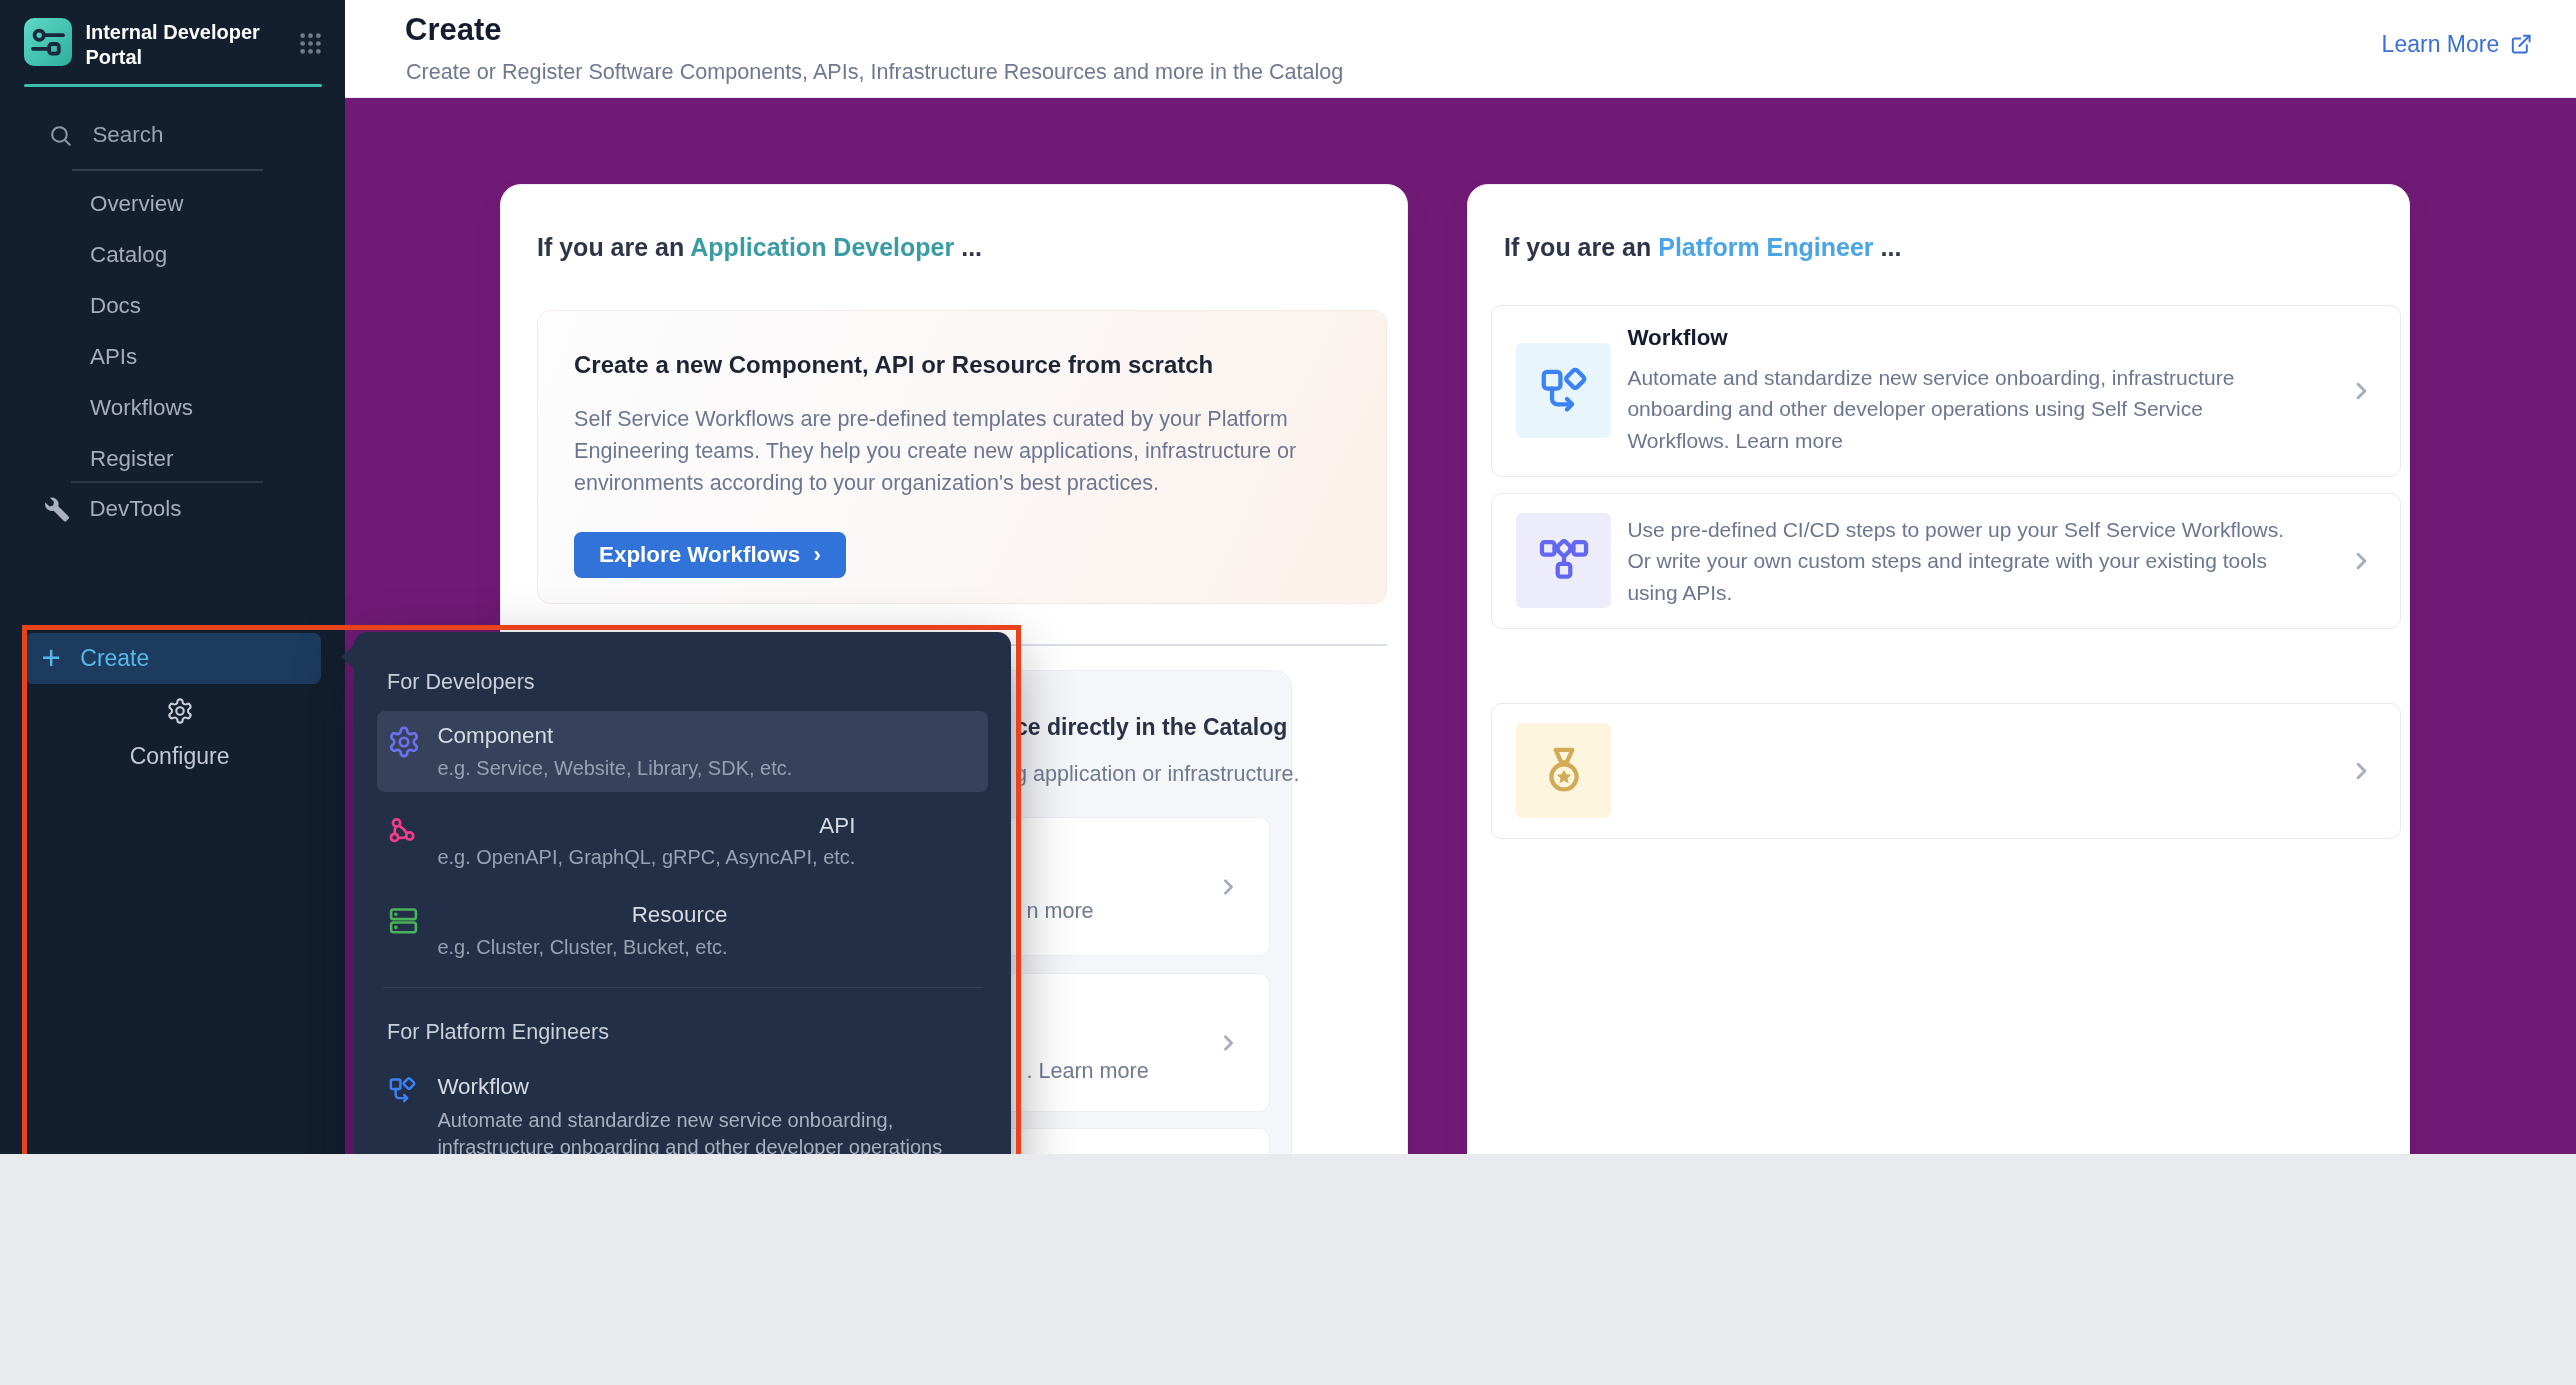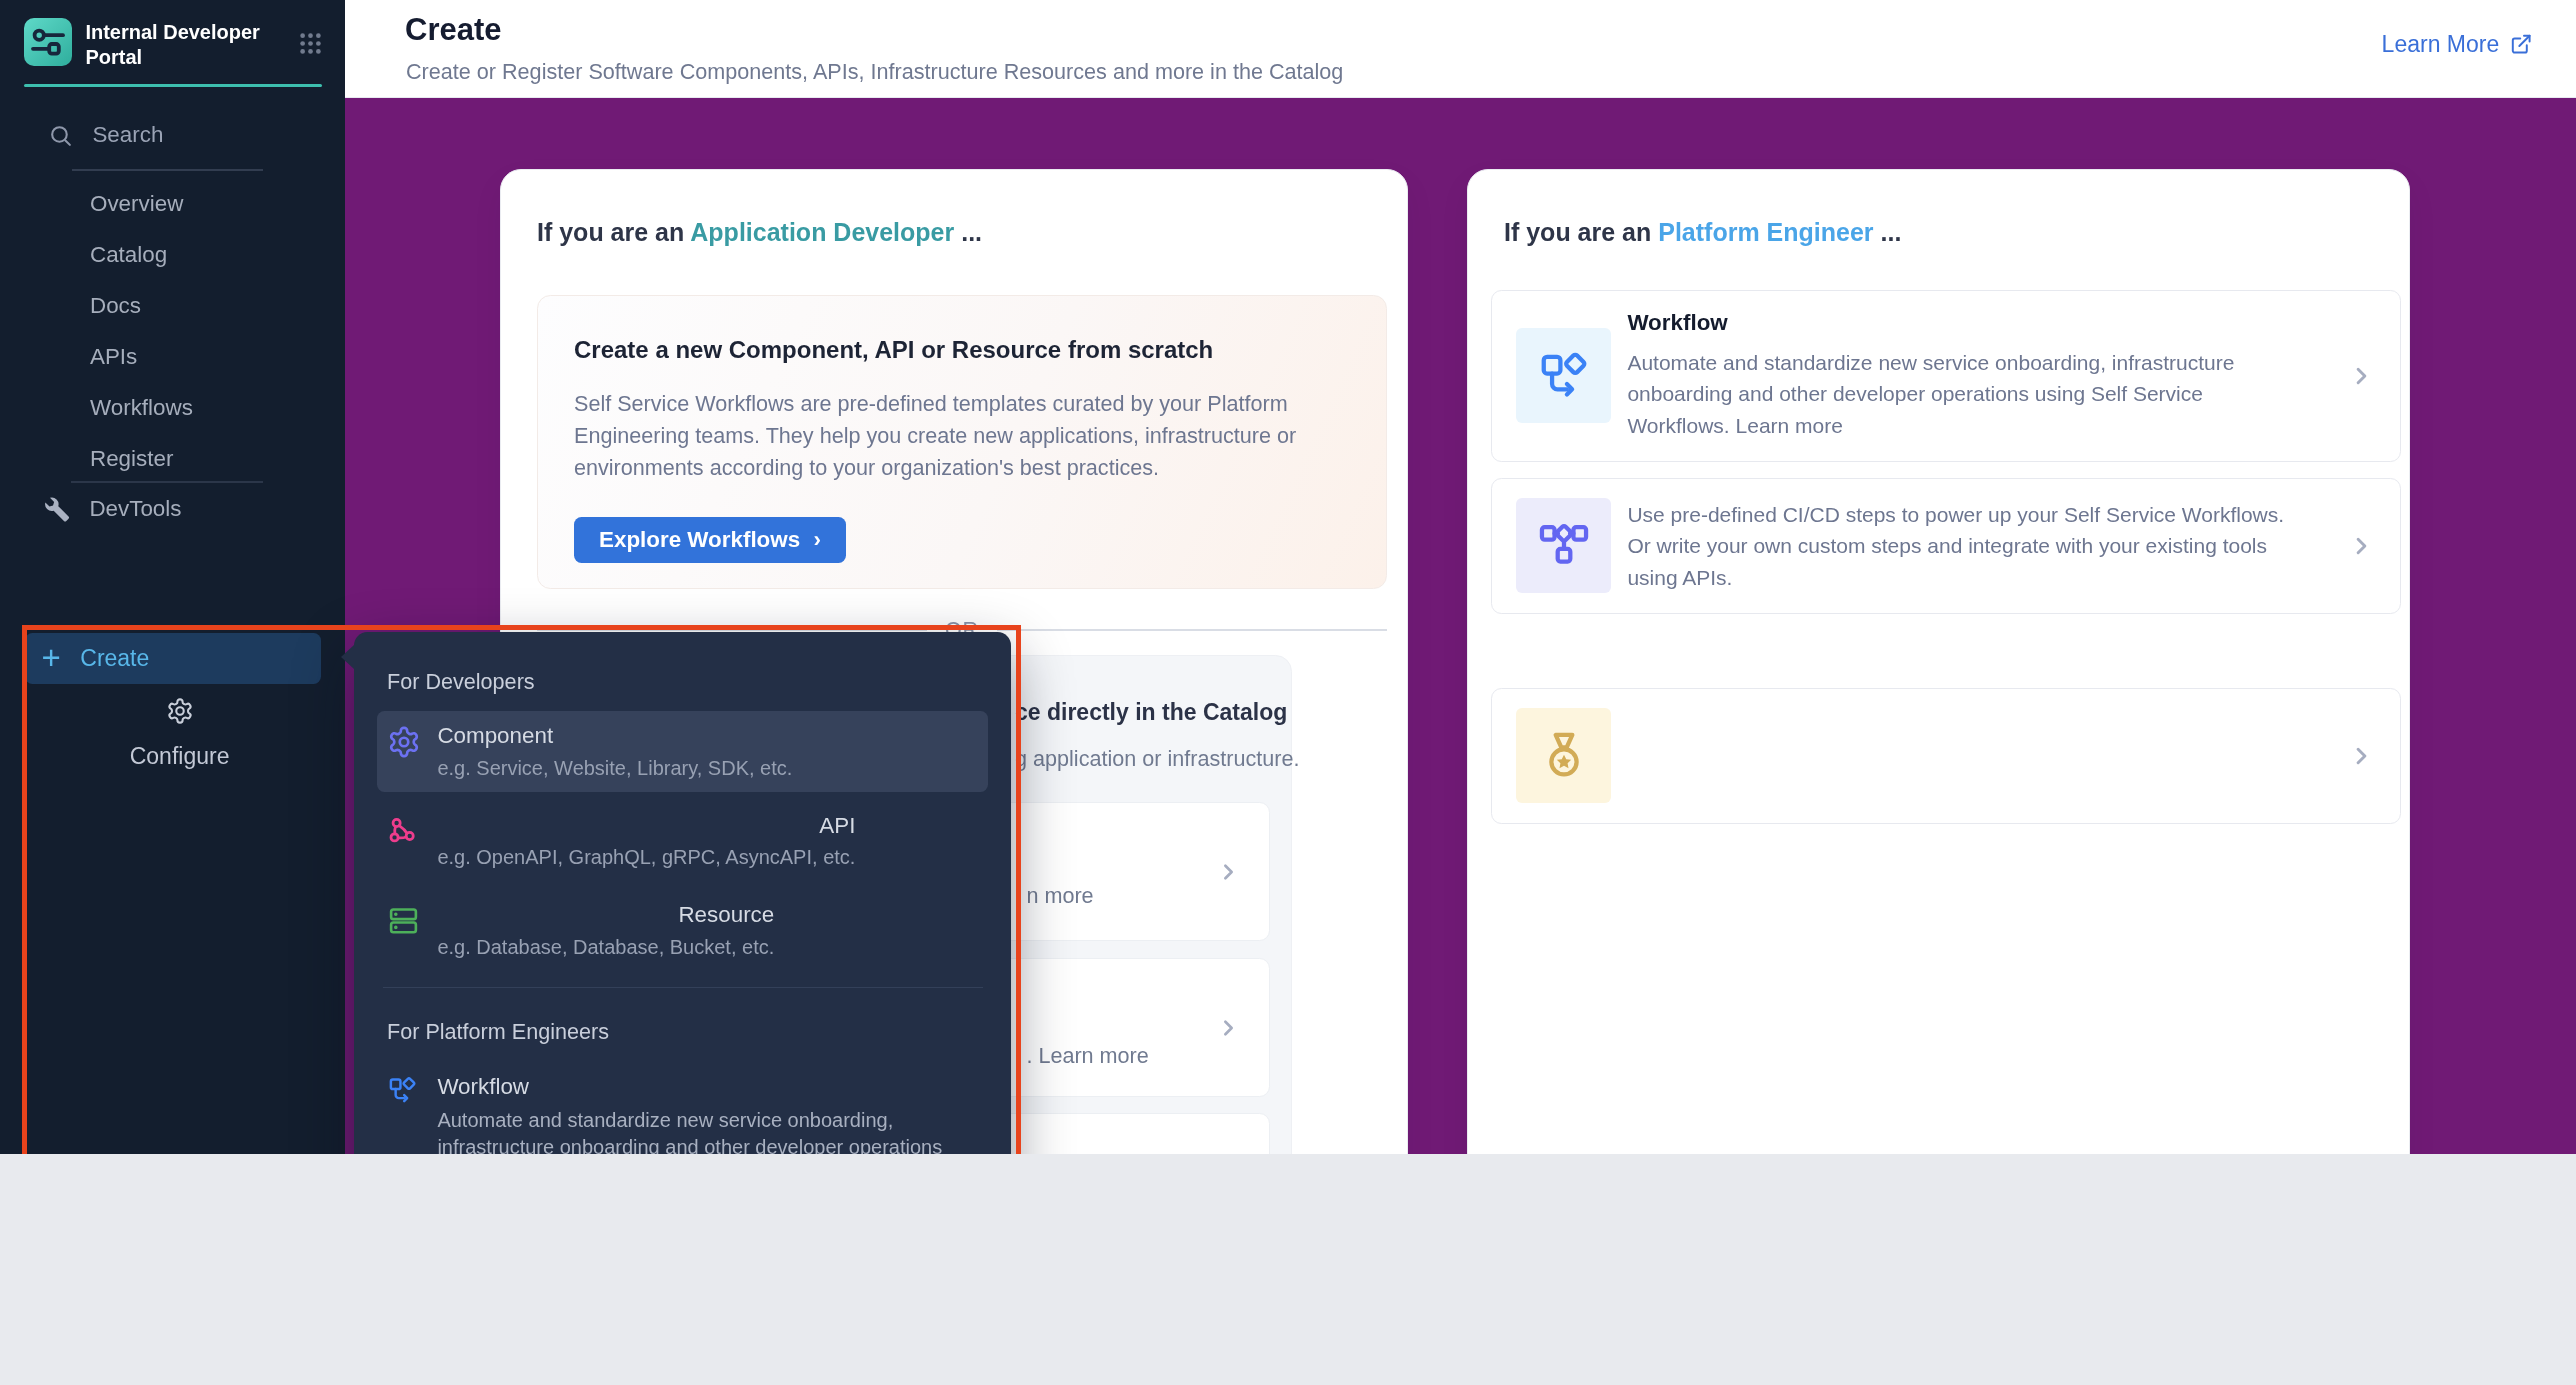--- a/index.html
+++ b/index.html
@@ -31,21 +31,21 @@
   .configure-row { position:absolute; left:24.6px; top:697px; width:296px; height:51px; display:flex; align-items:center; gap:18px; padding-left:14px; font-size:23px; color:#c3c9d6; cursor:pointer;flex-direction:column; }
   .help-row { position:absolute; left:39px; top:1325px; display:flex; align-items:center; gap:15px; font-size:22.4px; color:#b9c0cd; cursor:pointer; }
 
   
   .header { position:absolute; left:345px; top:0; right:0; height:98px; background:#ffffff; border-bottom:1.5px solid #e8eaf0; z-index:5; }
   .page-title { position:absolute; left:60px; top:12px; font-size:31px; font-weight:bold; color:#151c30; }
   .page-subtitle { position:absolute; left:61px; top:59px; font-size:21.6px; color:#6f7890; }
   .learn-more { position:absolute; right:44px; top:31px; display:flex; align-items:center; gap:10.4px; color:#3a6fd8; font-size:23px; font-weight:500; cursor:pointer; }
 
   
-  .card { position:absolute; top:169px; height:1145px; background:#ffffff; border:0.7px solid #eaecf1; border-radius:21px; box-shadow:0 13.4px 33px rgba(25,35,65,0.05); }
+  .card { position:absolute; top:184px; height:1145px; background:#ffffff; border:0.7px solid #eaecf1; border-radius:21px; box-shadow:0 13.4px 33px rgba(25,35,65,0.05); }
   .card-left  { left:500px;  width:908px; }
   .card-right { left:1467px; width:943px; }
   .card-title { position:absolute; left:36px; top:48px; font-size:25px; font-weight:600; color:#2e3548; }
   .card-title .accent-teal { color:#399ba3; }
   .card-title .accent-blue { color:#4aa5e8; }
 
   
   .scratch { position:absolute; left:36px; top:125px; width:850px; height:294px; border-radius:13.4px; border:0.7px solid #f3ebe7;
              background:linear-gradient(115deg,#fdfdfe 0%,#fbf7f6 55%,#fcf1ea 100%); padding:40px 36px; }
   .scratch h3 { font-size:24px; font-weight:bold; color:#1d2435; }
@@ -370,21 +370,21 @@
     <div class="fly-item">
       <span class="fly-ico">
         <svg width="33" height="33" viewBox="0 0 24 24" fill="none" stroke="#4db05a" stroke-width="1.9" stroke-linecap="round">
           <rect x="3" y="4" width="18" height="7" rx="1.6"></rect>
           <rect x="3" y="13.5" width="18" height="7" rx="1.6"></rect>
           <path d="M6.4 7.5h.01M6.4 17h.01" stroke-width="2.6"></path>
         </svg>
       </span>
       <span>
         <div class="fly-title">Resource</div>
-        <div class="fly-sub">e.g. Database, Database, Bucket, etc.</div>
+        <div class="fly-sub">e.g. Cluster, Cluster, Bucket, etc.</div>
       </span>
     </div>
 
     <hr class="fly-hr">
 
     <div class="fly-section fly-label2">For Platform Engineers</div>
 
     <div class="fly-item fly-workflow">
       <span class="fly-ico">
         <svg width="31" height="31" viewBox="0 0 24 24" fill="none" stroke="#3b82f6" stroke-width="1.9" stroke-linecap="round" stroke-linejoin="round">

